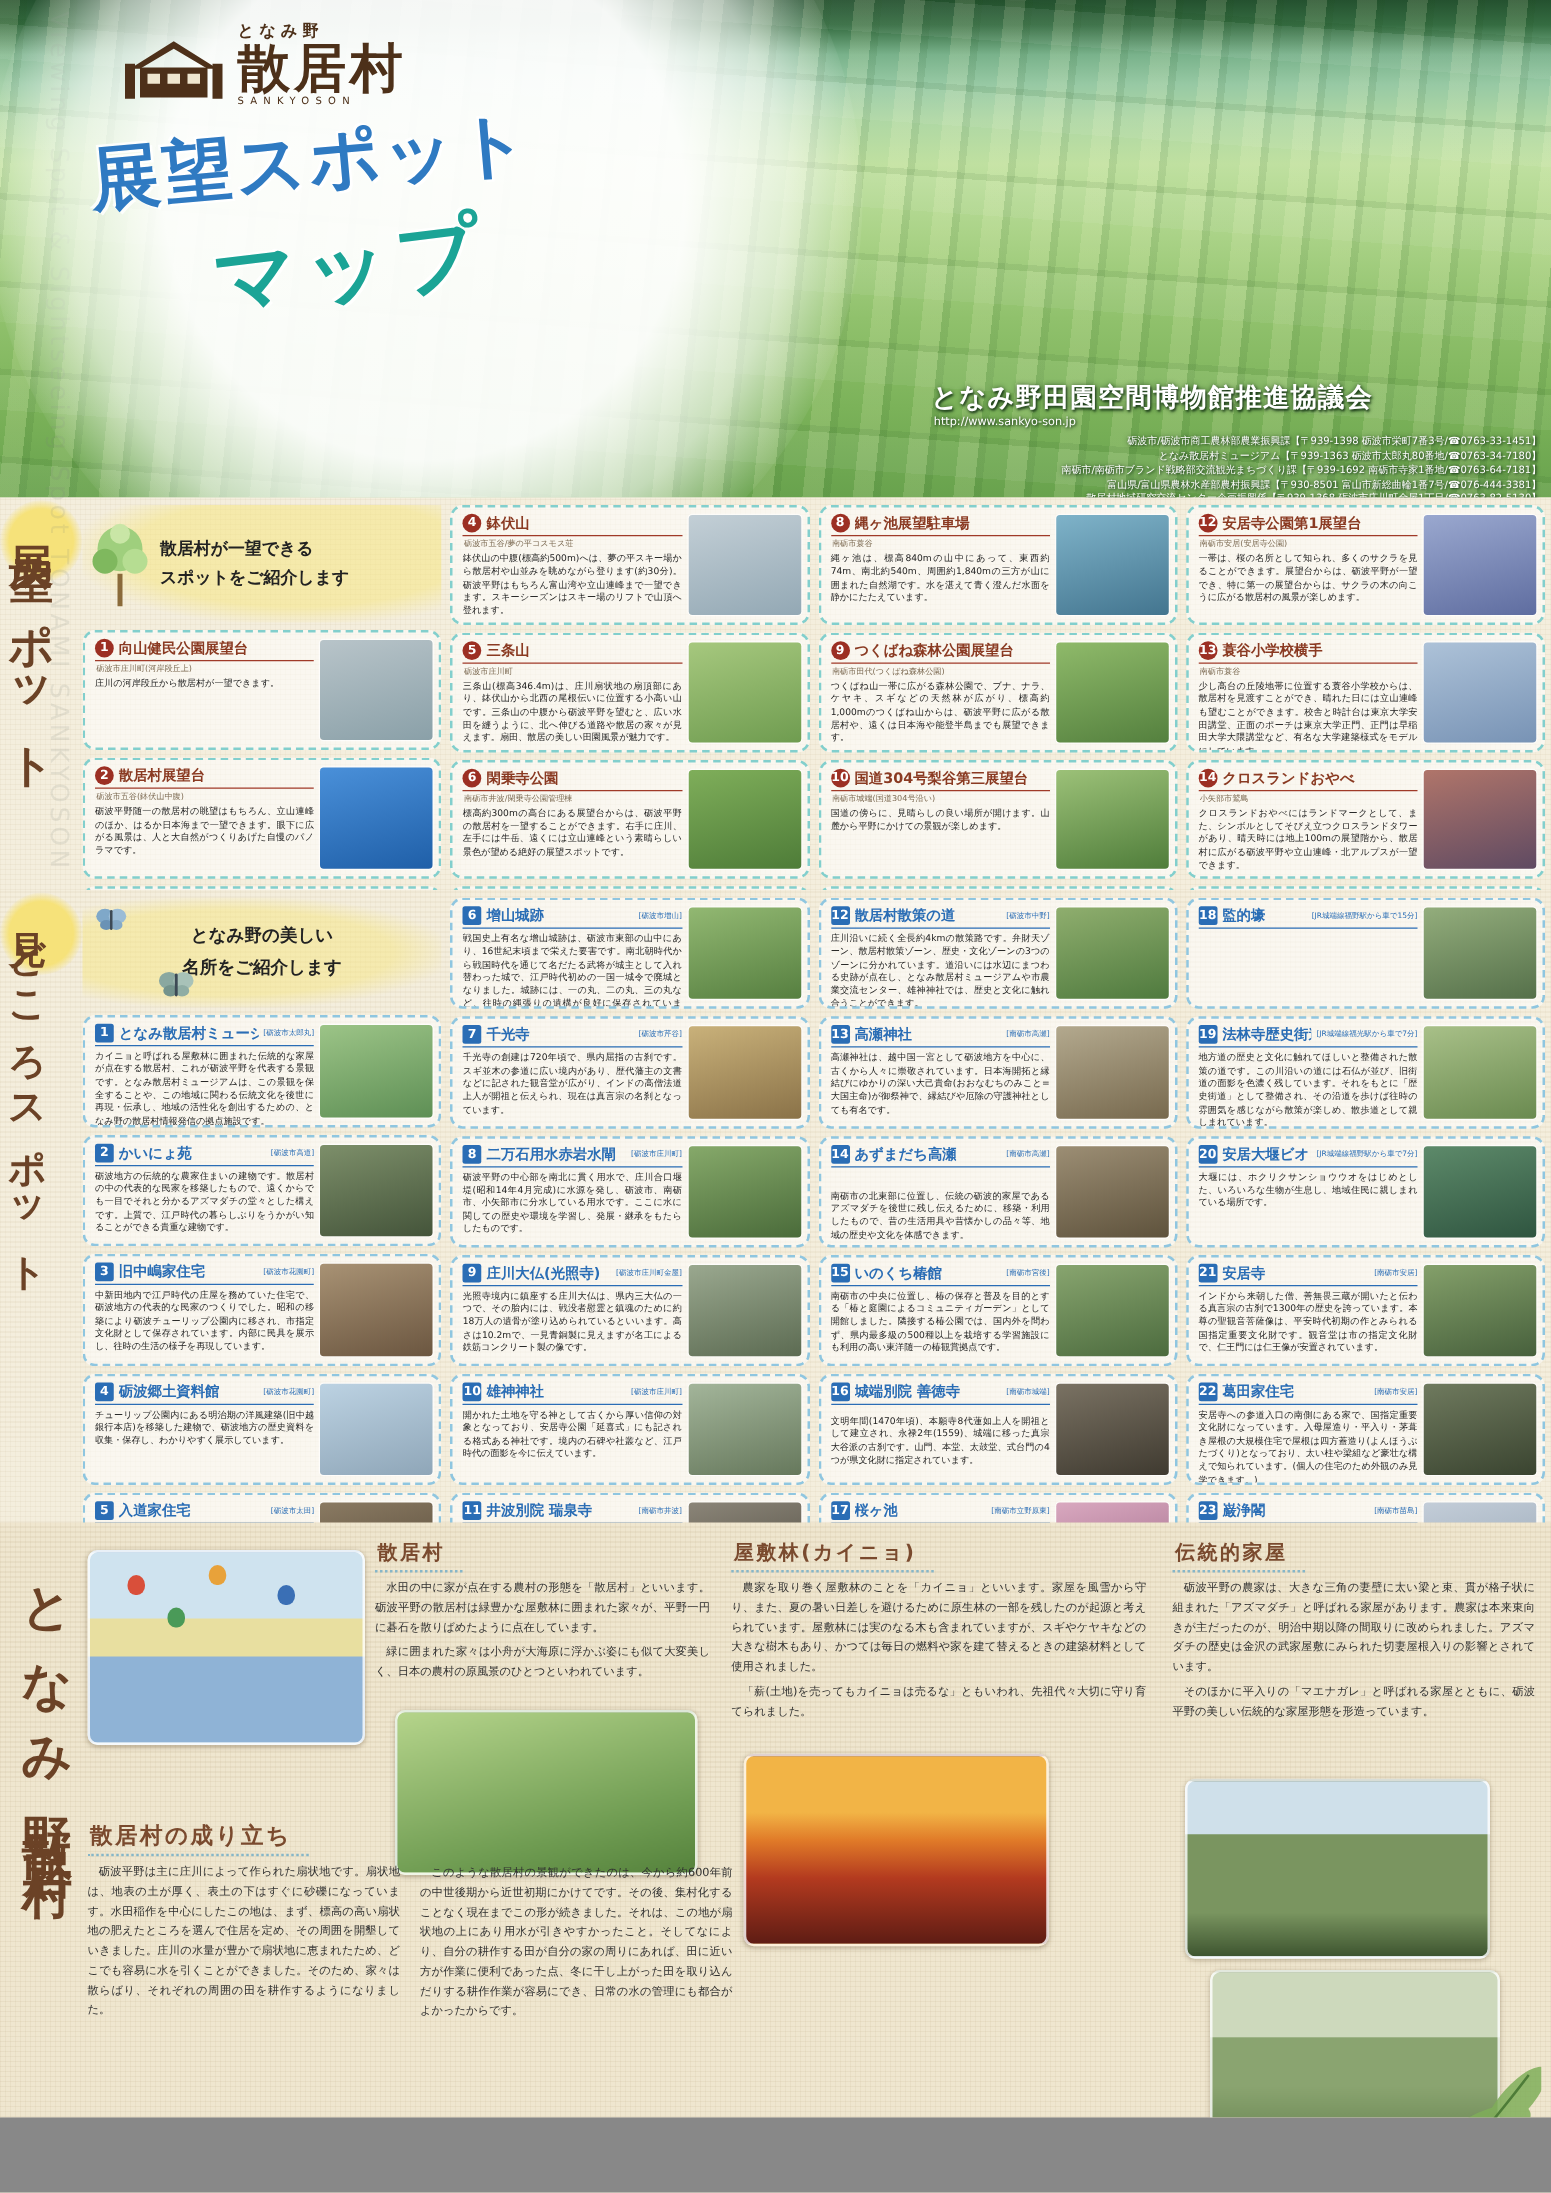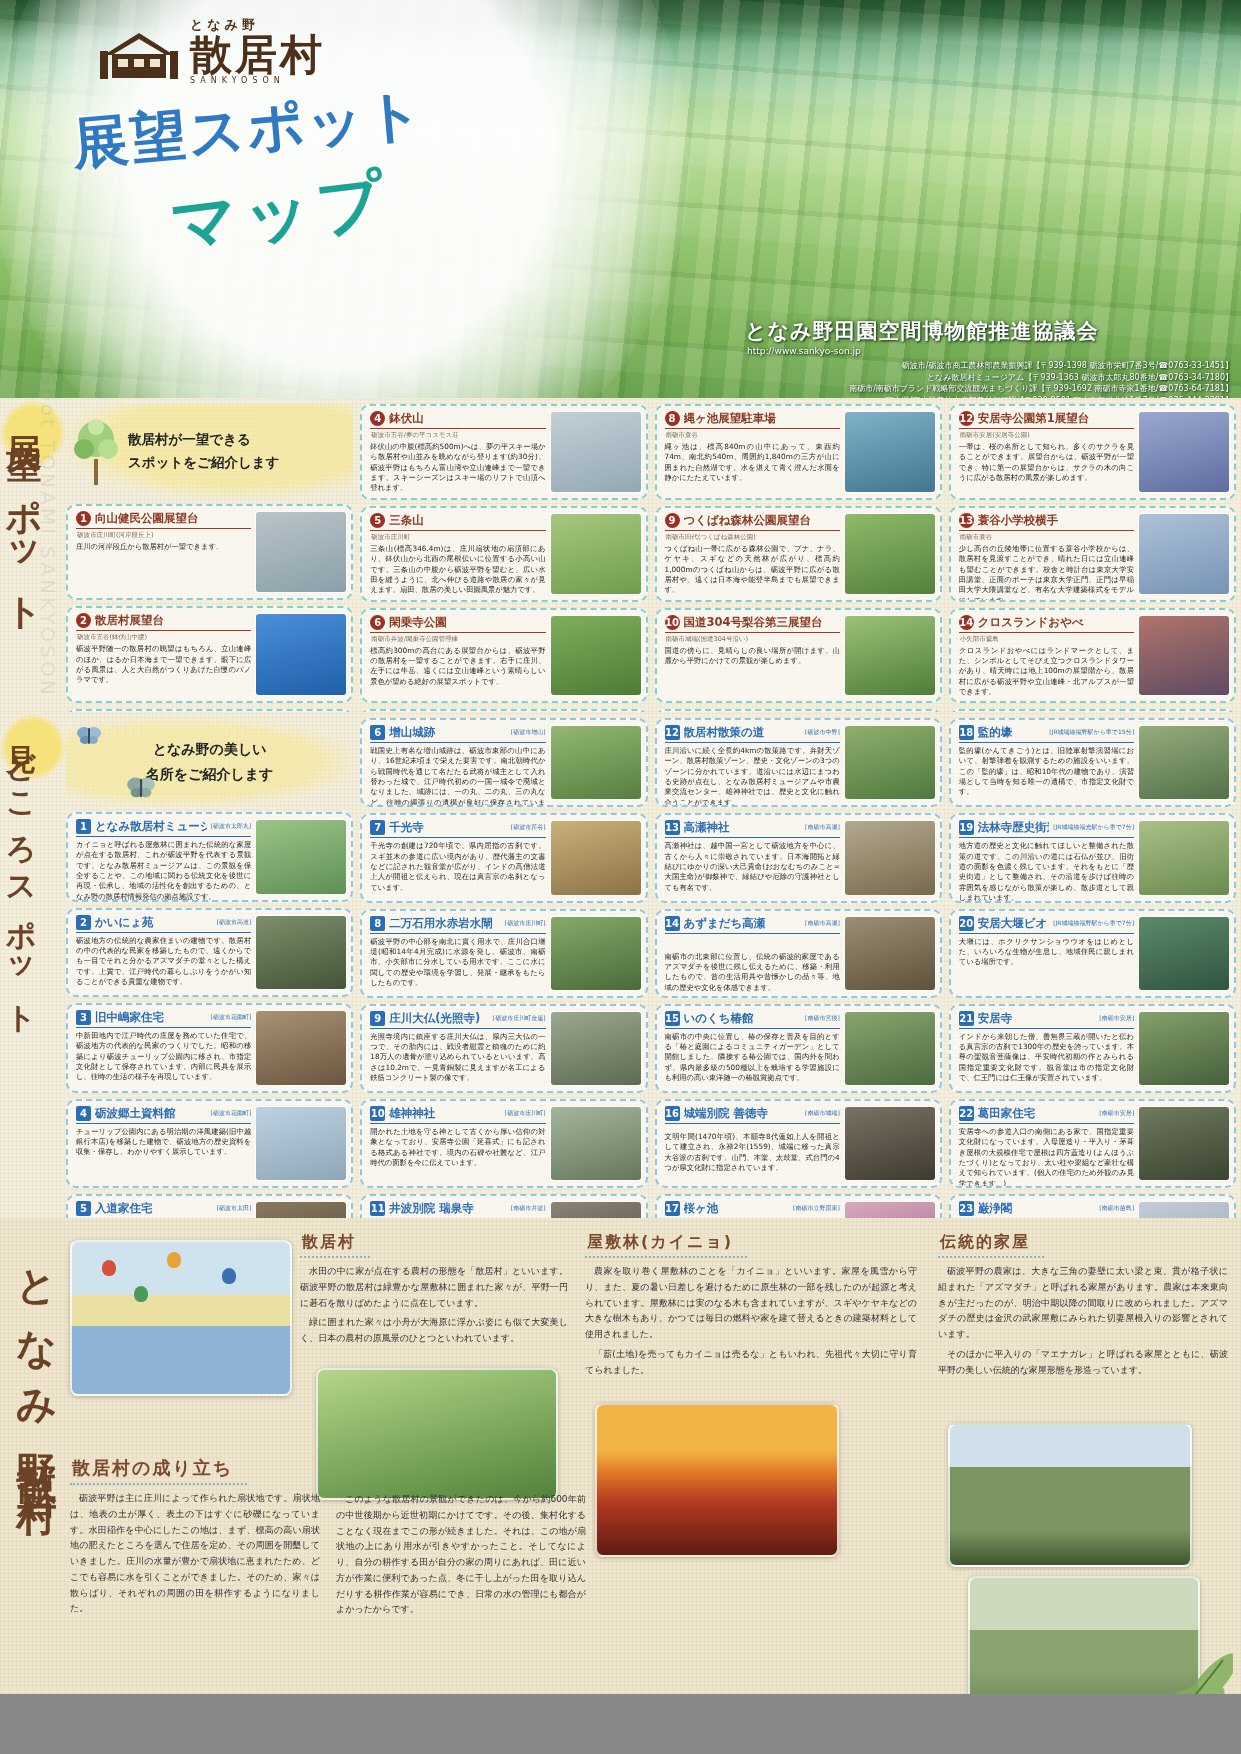--- a/index.html
+++ b/index.html
@@ -15,21 +15,21 @@
   .hero-circle{position:absolute;left:-10px;top:-190px;width:700px;height:700px;border-radius:50%;
     background:radial-gradient(circle,rgba(255,255,255,.95) 0 42%,rgba(255,255,255,.6) 58%,rgba(255,255,255,0) 72%);z-index:1;}
   .logo{position:absolute;left:96px;top:16px;z-index:3;display:flex;align-items:flex-end;gap:8px;}
   .logo-txt .sml{font-size:13px;font-weight:bold;color:#4d3019;letter-spacing:4px;}
   .logo-txt .big{font-size:42px;font-weight:bold;color:#4d3019;letter-spacing:3px;line-height:1;}
   .logo-txt .rom{font-size:8px;color:#4d3019;letter-spacing:5px;text-align:left;}
   .map-title1{position:absolute;left:72px;top:92px;z-index:3;font-size:56px;font-weight:bold;color:#2f7ac2;
     transform:rotate(-5deg);text-shadow:2px 2px 0 rgba(255,255,255,.85),-2px -2px 0 rgba(255,255,255,.85);letter-spacing:2px;}
   .map-title2{position:absolute;left:170px;top:168px;z-index:3;font-size:66px;font-weight:bold;color:#1ba496;
     transform:rotate(-7deg);text-shadow:2px 2px 0 rgba(255,255,255,.85),-2px -2px 0 rgba(255,255,255,.85);letter-spacing:6px;}
-  .org{position:absolute;right:8px;top:317px;width:488px;z-index:3;color:#fff;
+  .org{position:absolute;right:8px;top:304px;width:488px;z-index:3;color:#fff;
     text-shadow:1px 1px 2px rgba(20,50,20,.9),0 0 4px rgba(20,50,20,.7);}
   .org-name{font-size:21px;font-weight:bold;letter-spacing:1px;}
   .org-url{font-size:9px;margin:1px 0 4px 2px;}
   .org-lines div{font-size:8px;line-height:1.45;text-align:right;white-space:nowrap;}
   
   .band{position:absolute;left:0;width:1241px;
     background:#f4eedd;
     background-image:repeating-linear-gradient(0deg,rgba(190,170,130,.10) 0 1px,transparent 1px 4px),
                      repeating-linear-gradient(90deg,rgba(190,170,130,.08) 0 1px,transparent 1px 4px);}
   .rail{position:absolute;left:6px;top:10px;bottom:10px;width:58px;}
@@ -471,21 +471,20 @@
     <div class="photo" style="background: linear-gradient(165deg, rgb(217, 168, 191) 0%, rgb(154, 101, 133) 100%);"></div>
   </div>
         </div>
       <div class="col">
           <div class="card s-card">
     <div class="head s-head">
       <span class="s-num">18</span>
       <span class="s-title">監的壕</span>
       <span class="s-tag">[JR城端線福野駅から車で15分]</span>
     </div>
-    <div class="body" style="margin-top:3px;">監的壕(かんてきごう)とは、旧陸軍射撃演習場において、射撃弾着を観測するための施設をいいます。この「監的壕」は、昭和10年代の建物であり、演習場として当時を知る唯一の遺構で、市指定文化財です。</div>
     <div class="photo" style="background: linear-gradient(165deg, rgb(147, 173, 124) 0%, rgb(85, 112, 74) 100%);"></div>
   </div>
           <div class="card s-card">
     <div class="head s-head">
       <span class="s-num">19</span>
       <span class="s-title">法林寺歴史街道</span>
       <span class="s-tag">[JR城端線福光駅から車で7分]</span>
     </div>
     <div class="body" style="margin-top:3px;">地方道の歴史と文化に触れてほしいと整備された散策の道です。この川沿いの道には石仏が並び、旧街道の面影を色濃く残しています。それをもとに「歴史街道」として整備され、その沿道を歩けば往時の雰囲気を感じながら散策が楽しめ、散歩道として親しまれています。</div>
     <div class="photo" style="background: linear-gradient(165deg, rgb(168, 192, 136) 0%, rgb(106, 138, 80) 100%);"></div>

